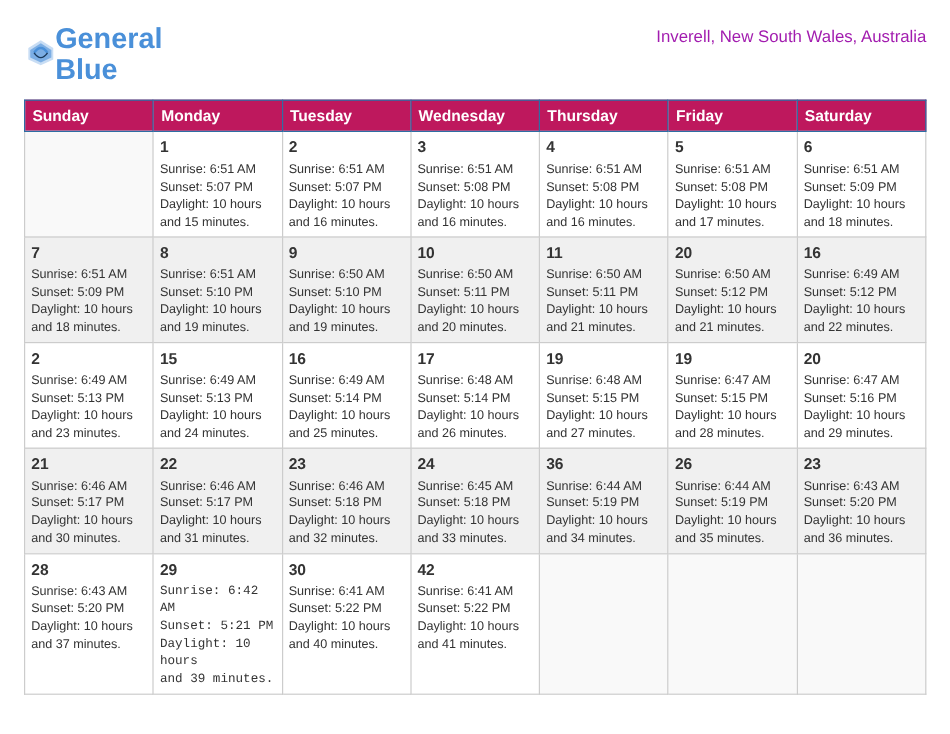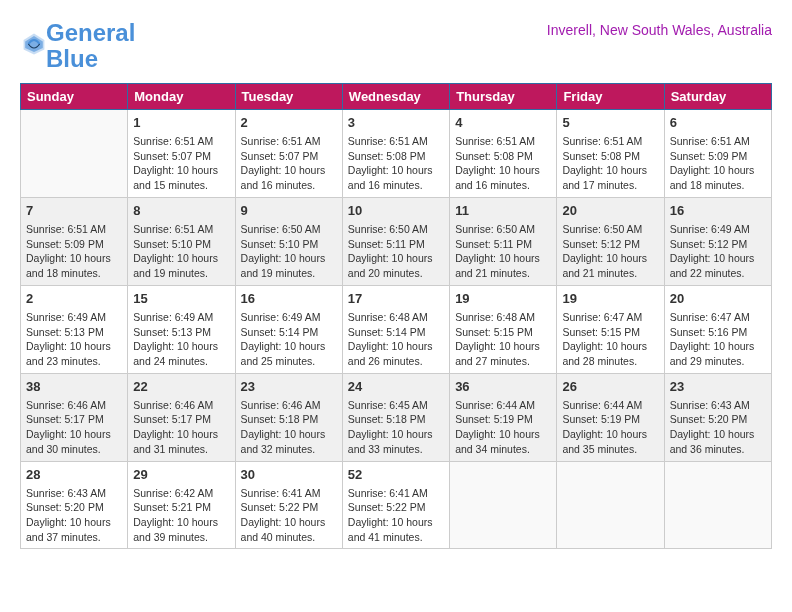--- a/index.html
+++ b/index.html
@@ -266,21 +266,21 @@
         <td>
           <span class="day-num">20</span>
           <div class="day-info" style="white-space: pre-line;">Sunrise: 6:47 AM
 Sunset: 5:16 PM
 Daylight: 10 hours
 and 29 minutes.</div>
         </td>
       </tr>
       <tr class="row-shade">
         <td>
-          <span class="day-num">38</span>
+          <span class="day-num">21</span>
           <div class="day-info" style="white-space: pre-line;">Sunrise: 6:46 AM
 Sunset: 5:17 PM
 Daylight: 10 hours
 and 30 minutes.</div>
         </td>
         <td>
           <span class="day-num">22</span>
           <div class="day-info" style="white-space: pre-line;">Sunrise: 6:46 AM
 Sunset: 5:17 PM
 Daylight: 10 hours
@@ -325,34 +325,34 @@
       <tr>
         <td>
           <span class="day-num">28</span>
           <div class="day-info" style="white-space: pre-line;">Sunrise: 6:43 AM
 Sunset: 5:20 PM
 Daylight: 10 hours
 and 37 minutes.</div>
         </td>
         <td>
           <span class="day-num">29</span>
-          <div class="day-info" style="white-space: pre-line;">Sunrise: 6:42 AM
+          <div class="day-info" style="white-space: pre-line; font-family: Liberation Mono, monospace;">Sunrise: 6:42 AM
 Sunset: 5:21 PM
 Daylight: 10 hours
 and 39 minutes.</div>
         </td>
         <td>
           <span class="day-num">30</span>
           <div class="day-info" style="white-space: pre-line;">Sunrise: 6:41 AM
 Sunset: 5:22 PM
 Daylight: 10 hours
 and 40 minutes.</div>
         </td>
         <td>
-          <span class="day-num">52</span>
+          <span class="day-num">42</span>
           <div class="day-info" style="white-space: pre-line;">Sunrise: 6:41 AM
 Sunset: 5:22 PM
 Daylight: 10 hours
 and 41 minutes.</div>
         </td>
         <td class="empty"></td>
         <td class="empty"></td>
         <td class="empty"></td>
       </tr>
     </tbody>

